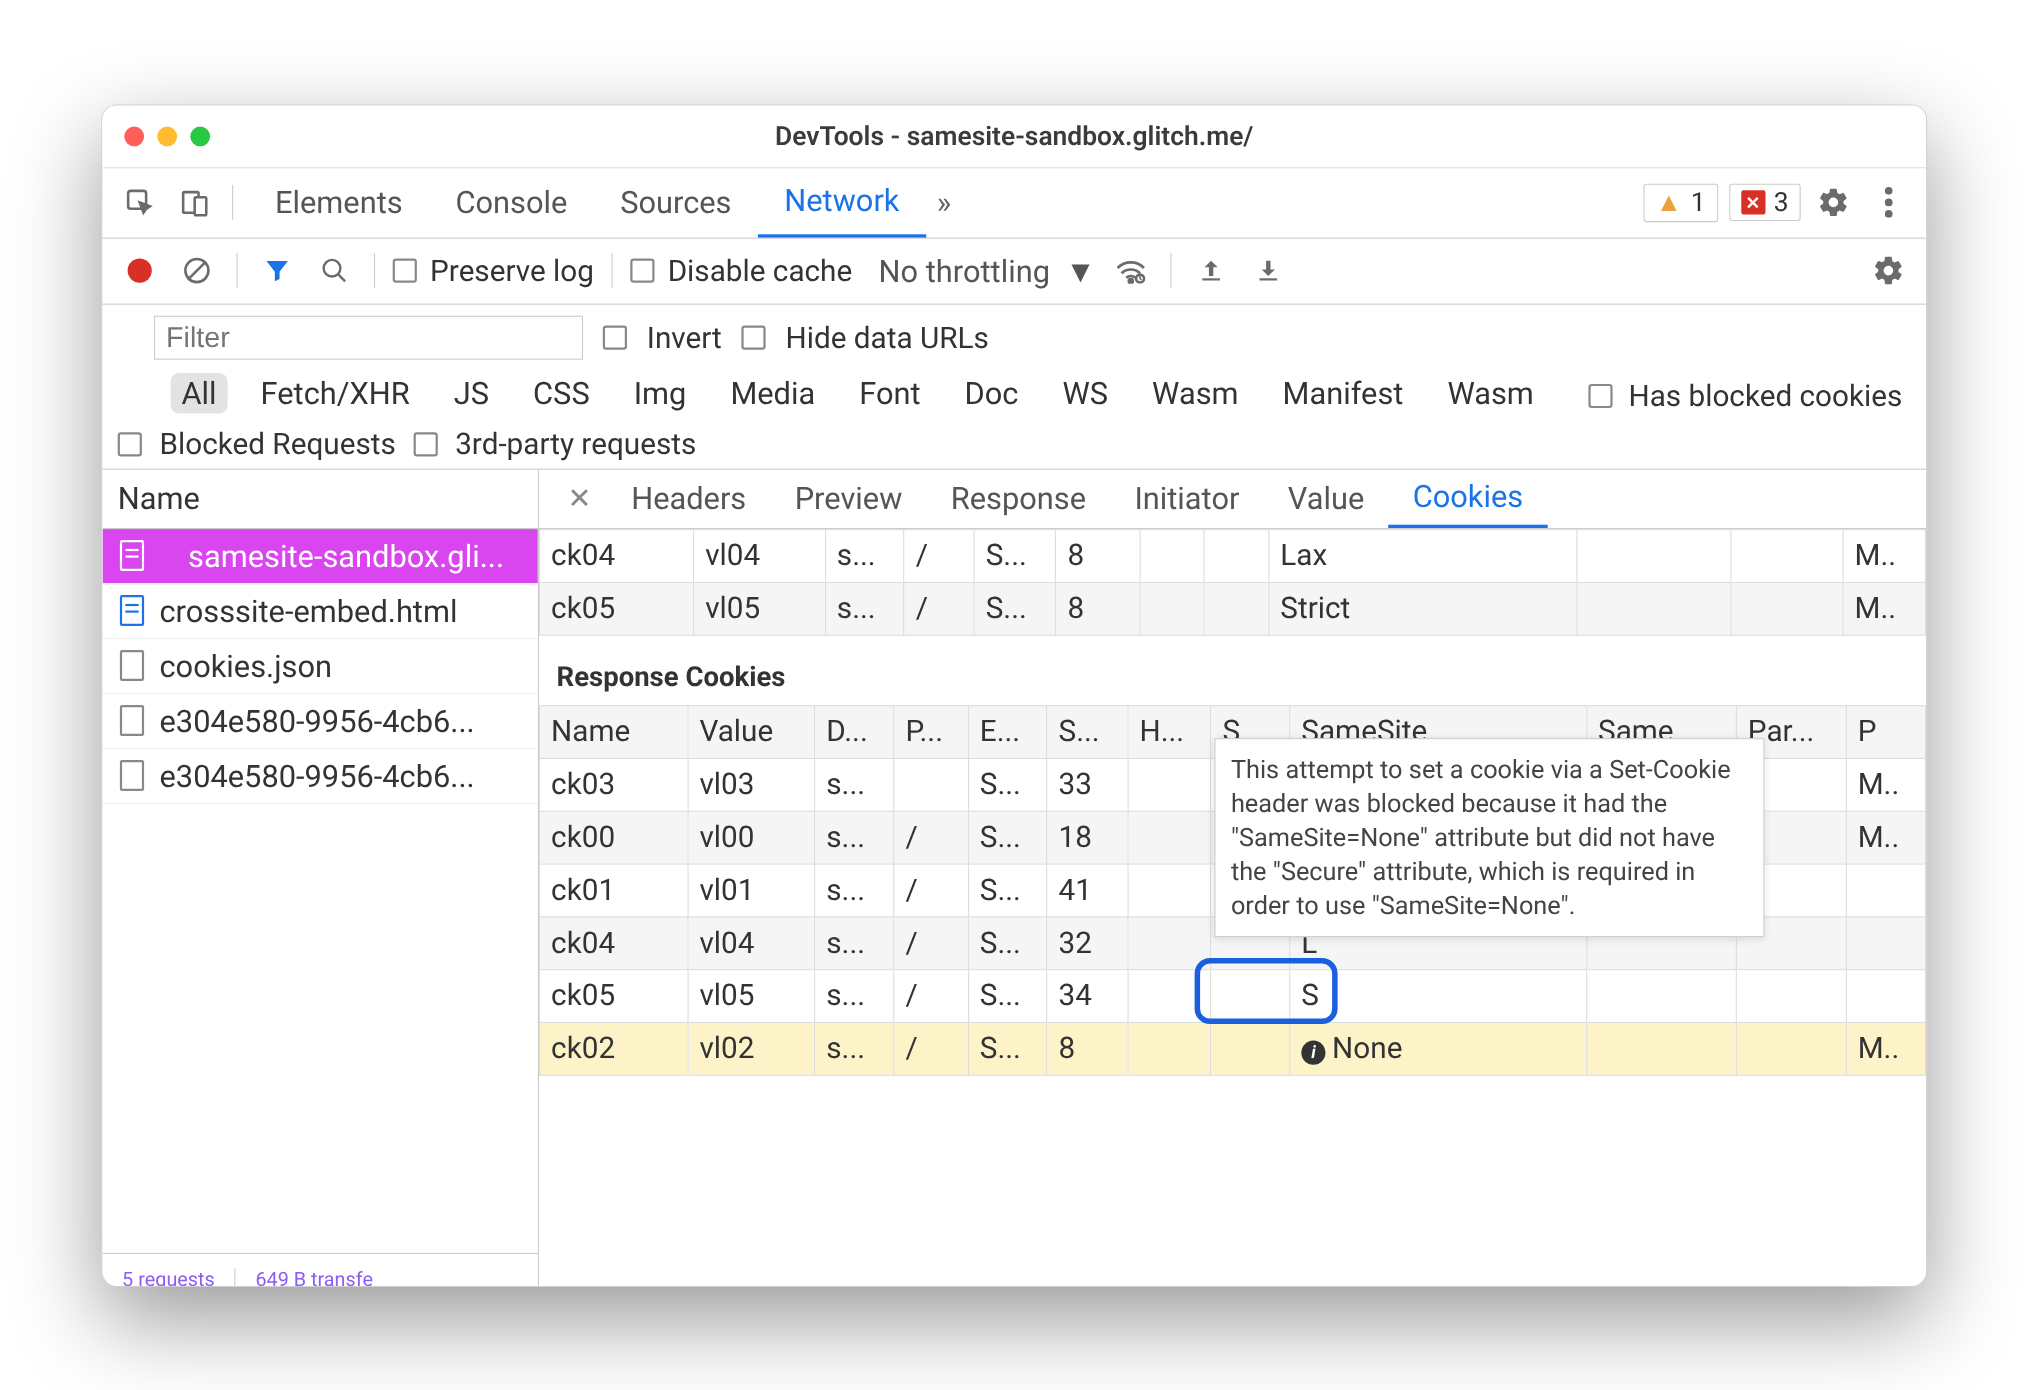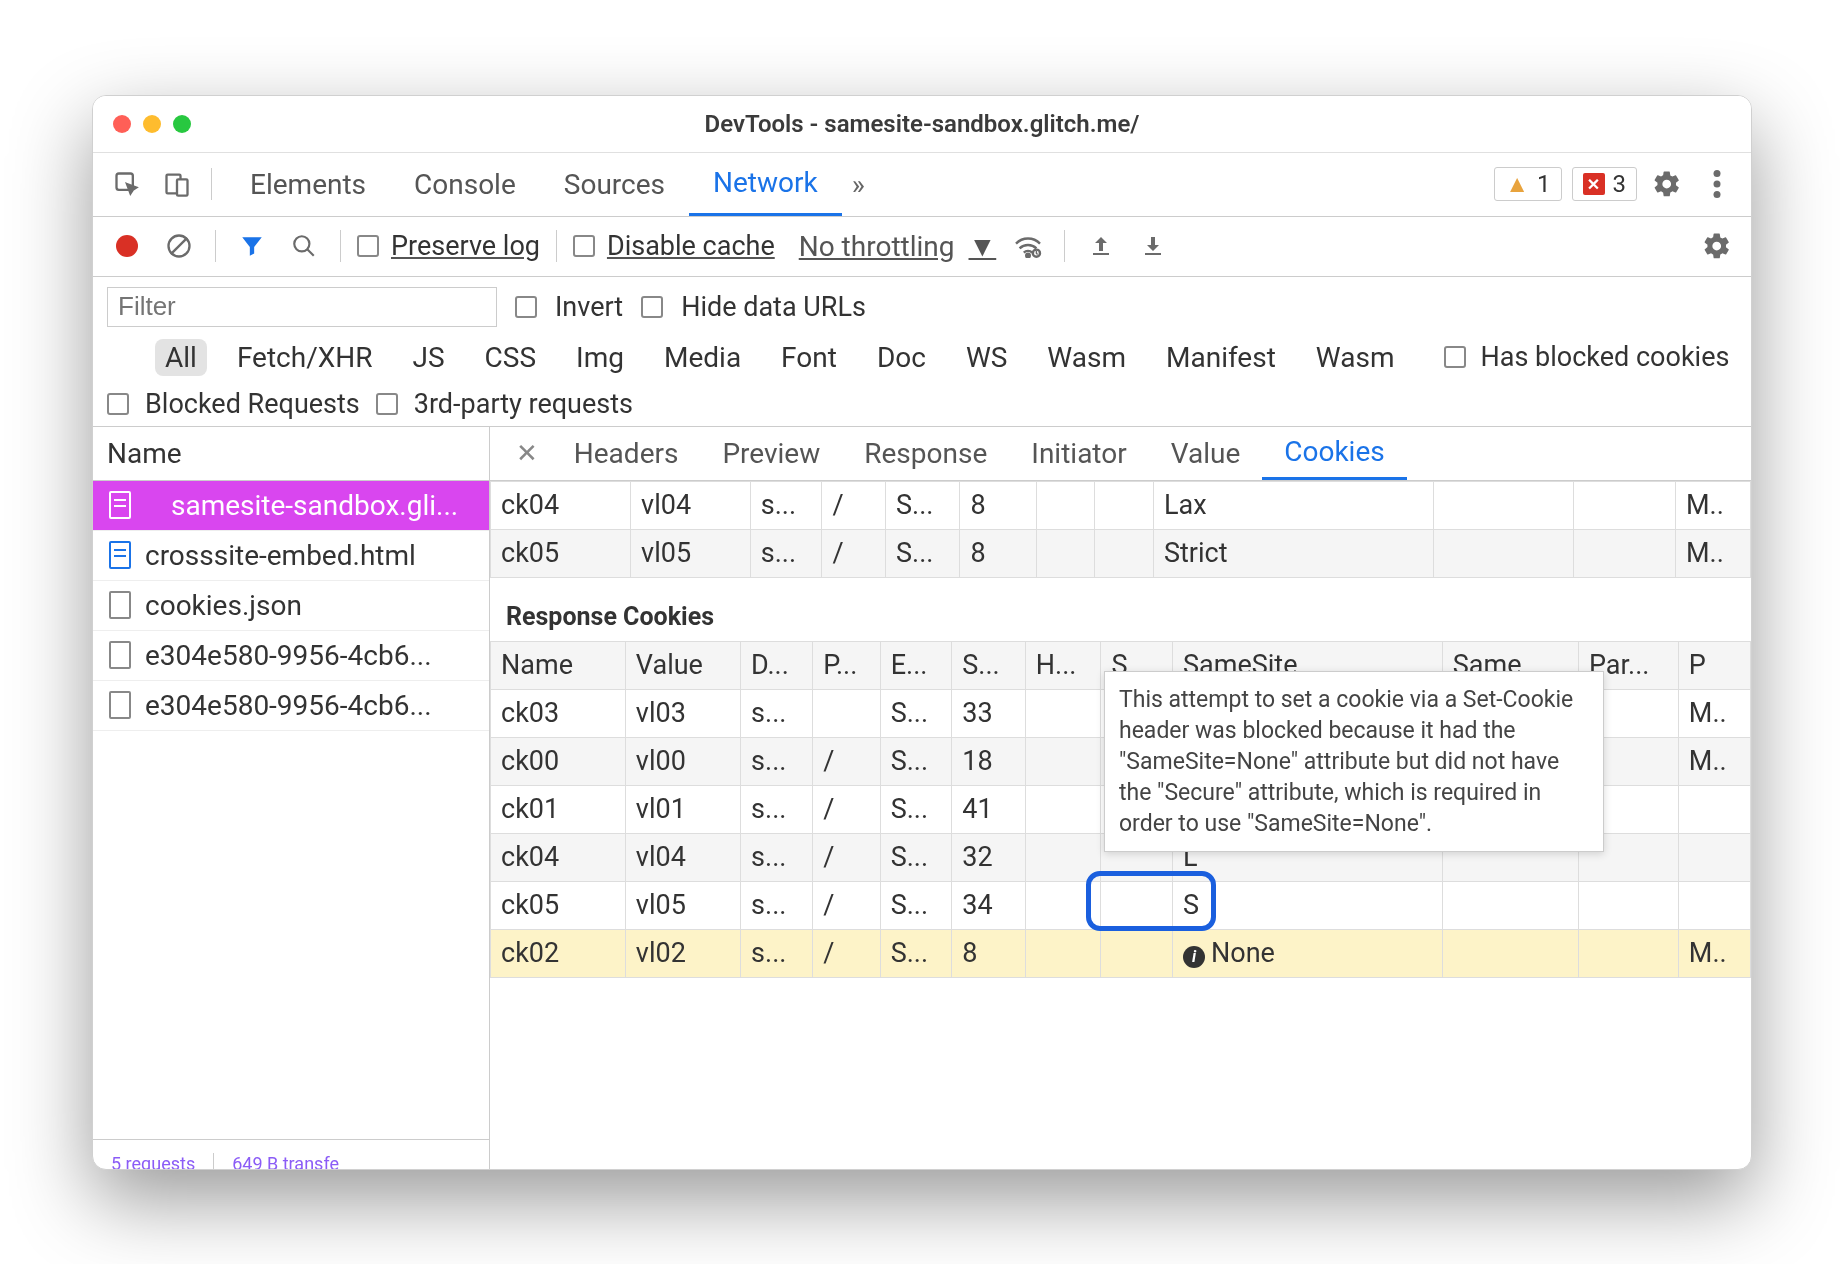--- a/index.html
+++ b/index.html
@@ -67,37 +67,36 @@
   }
   .warn-tri { color:#e8a33d; }
   .err-sq { width:22px; height:22px; background:#d93025; color:#fff; display:flex; align-items:center; justify-content:center; font-size:16px; font-weight:bold; border-radius:2px;}
   .toolbar2 {
     height:60px;
     display:flex; align-items:center;
     padding:0 14px;
     gap:12px;
     border-bottom:1px solid #ccc;
     color:#555;
-    text-decoration:underline;
   }
   .record { width:22px; height:22px; border-radius:50%; background:#d93025; }
   .funnel { color:#1a73e8; }
   .cb { width:22px; height:22px; border:2px solid #888; border-radius:3px; flex-shrink:0; }
   .lbl { font-size:27px; color:#333; }
   .select { display:flex; align-items:center; gap:14px; color:#555; }
   .filter-row {
     padding:10px 14px 6px; border-bottom:1px solid #ccc;
     display:flex; flex-direction:column; gap:12px;
   }
   .filter-top { display:flex; align-items:center; gap:18px; }
   .filter-input {
     width:390px; height:40px; border:1px solid #ccc; padding:0 10px;
-    font-size:26px; color:#777; background:#fff;
-  }
-  .filter-chips { display:flex; align-items:center; gap:20px; flex-wrap:wrap;padding-left:48px; }
+    font-size:26px; color:#777; background:#fff;margin-left:33px;
+  }
+  .filter-chips { display:flex; align-items:flex-end; gap:20px; flex-wrap:wrap;padding-left:48px; }
   .chip { padding:2px 10px; border-radius:8px; color:#333; }
   .chip.active { background:#e3e3e3; }
   .filter-row2 { display:flex; align-items:center; gap:16px; }
   .main {
     flex:1; display:flex; height:calc(100% - 57px - 64px - 60px - 132px);
     position:relative;
   }
   .sidebar {
     width:397px; border-right:1px solid #ccc; display:flex; flex-direction:column;
     overflow:hidden;

